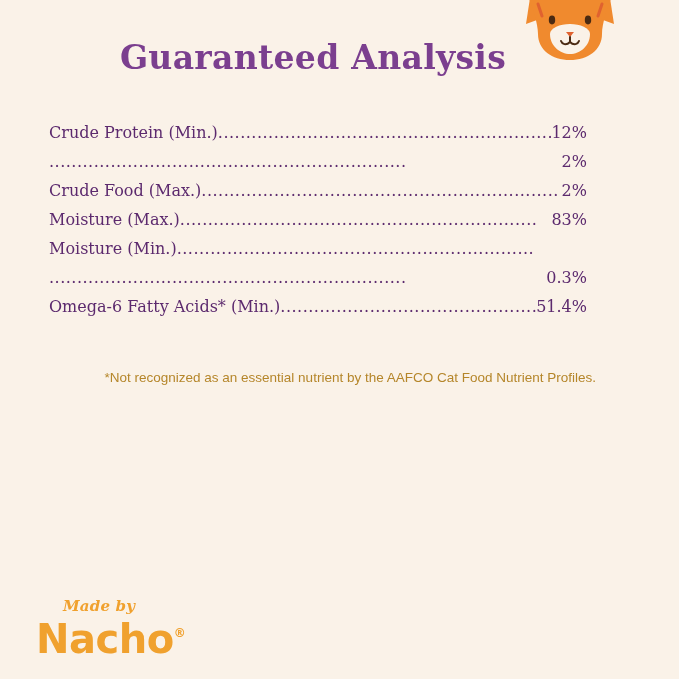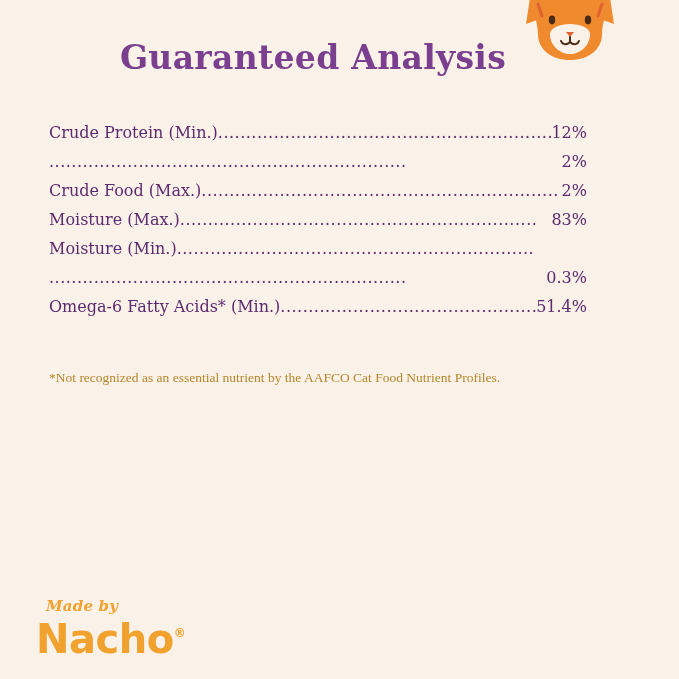--- a/index.html
+++ b/index.html
@@ -77,39 +77,40 @@
     flex: 0 0 auto;
   }
 
   
   .footnote {
     position: absolute;
     top: 368px;
     left: 49px;
     right: 40px;
     color: #b5862a;
-    font-family: Liberation Serif, serif;
+    font-family: Liberation Sans, sans-serif;
     font-size: 13.5px;
     line-height: 19px;
+    text-align: right;
   }
 
   
   .brand {
     position: absolute;
     left: 36px;
     bottom: 18px;
     width: 160px;
   }
   .brand .made-by {
     color: #f0a12e;
     font-family: "DejaVu Serif", serif;
     font-style: italic;
     font-weight: bold;
     font-size: 15px;
-    margin-left: 10px;
+    margin-left: 27px;
     margin-bottom: -2px;
     letter-spacing: 0.2px;
   }
   .brand .nacho {
     color: #f0a12e;
     font-family: "DejaVu Sans", sans-serif;
     font-weight: bold;
     font-size: 40px;
     letter-spacing: -0.5px;
     line-height: 44px;

